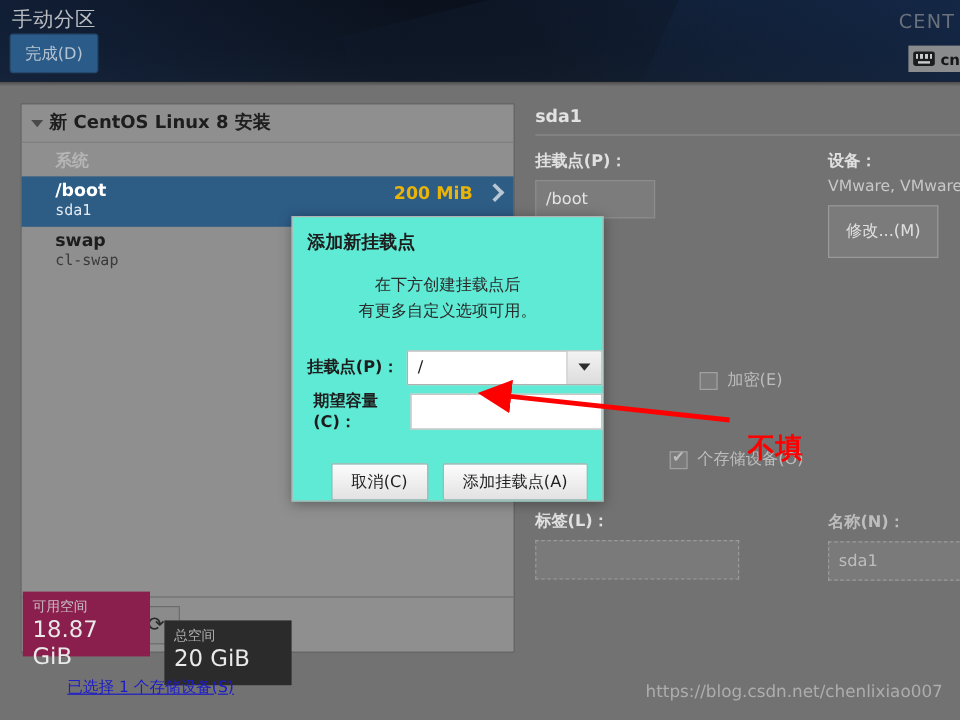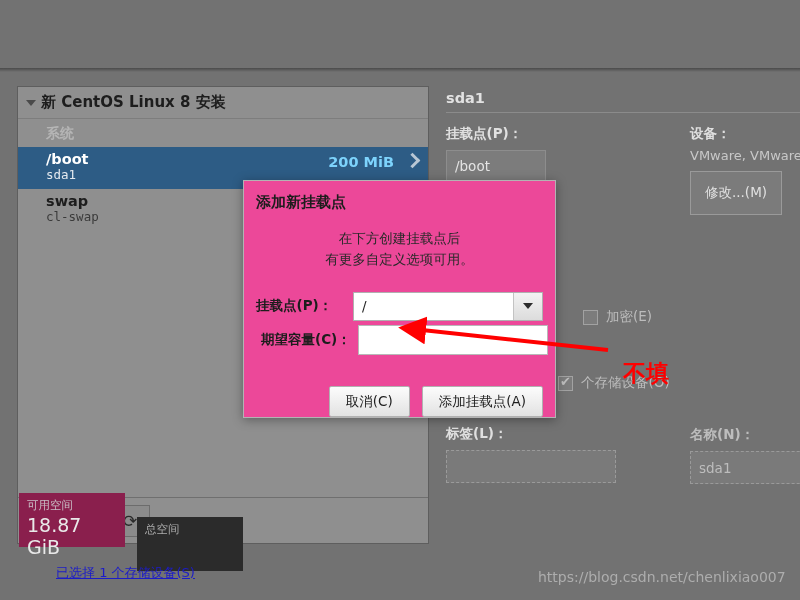--- a/index.html
+++ b/index.html
@@ -101,21 +101,21 @@
     position: relative; padding: 4px 10px 6px 28px;
     min-height: 42px; cursor: pointer;
   }
   .part-row.selected { background: #2d5c85; }
   .part-name { font-size: 14.5px; font-weight: bold; color: #1d1d1d; }
   .part-row.selected .part-name { color: #ffffff; }
   .part-sub { font-size: 12.5px; color: #3a3a3a; font-family: "DejaVu Sans Mono", monospace; }
   .part-row.selected .part-sub { color: #e3e9ef; }
   .part-size {
     position: absolute; right: 34px; top: 7px;
-    font-size: 14.5px; font-weight: bold; color: #7dd3fc;
+    font-size: 14.5px; font-weight: bold; color: #eab308;
   }
   .part-chevron {
     position: absolute; right: 10px; top: 8px;
     width: 11px; height: 11px;
     border-top: 3px solid #b9c7d4; border-right: 3px solid #b9c7d4;
     transform: rotate(45deg); cursor: pointer;
   }
   #panel-toolbar {
     position: absolute; left: 0; bottom: 0; width: 100%; height: 46px;
     border-top: 1px solid #6f6f6f; display: flex; align-items: center;
@@ -168,22 +168,22 @@
     cursor: pointer; position: relative;
   }
   .chk.checked::after {
     content: "✔"; position: absolute; left: 1px; top: -3px;
     font-size: 13px; color: #bdbdbd;
   }
   .chk-label { font-size: 13.5px; color: #bcbcbc; }
 
   
   #dialog {
-    position: absolute; left: 243px; top: 180px; width: 313px; height: 238px;
-    background: #ec4899; border: 1px solid #b3b3b3;
+    position: absolute; left: 243px; top: 180px; width: 260px; height: 238px;
+    background: #5eead4; border: 1px solid #b3b3b3;
     box-shadow: 0 2px 10px rgba(0,0,0,0.35);
   }
   #dialog-title {
     font-size: 15px; font-weight: bold; color: #1d1d1d;
     padding: 12px 0 0 12px;
   }
   #dialog-desc {
     margin-top: 16px; text-align: center; font-size: 13.5px;
     color: #2a2a2a; line-height: 1.55; padding: 0 20px;
   }
@@ -232,20 +232,29 @@
   #watermark {
     position: absolute; left: 538px; top: 569px;
     font-size: 14px; color: #adadad; white-space: nowrap;
   }
 </style>
 </head>
 <body>
 
 <div id="screen">
 
+  <div id="topbar">
+    <div id="page-title">手动分区</div>
+    <div id="done-button">完成(D)</div>
+    <div id="brand-text">CENT</div>
+    <div id="kbd-indicator">
+      <span class="kbd-glyph"></span>
+      <span>cn</span>
+    </div>
+  </div>
   <div id="topbar-shadow"></div>
 
   <div id="left-panel">
     <div id="tree-header">
       <span class="disclosure"></span>
       <span id="tree-header-label">新 CentOS Linux 8 安装</span>
     </div>
     <div id="group-label">系统</div>
 
     <div class="part-row selected">
@@ -267,20 +276,21 @@
     </div>
   </div>
 
   <div id="space-row">
     <div class="space-box avail">
       <div class="space-cap">可用空间</div>
       <div class="space-val">18.87 GiB</div>
     </div>
     <div class="space-box total">
       <div class="space-cap">总空间</div>
+      <div class="space-val">20 GiB</div>
     </div>
   </div>
   <div id="storage-link">已选择 1 个存储设备(S)</div>
 
   <div id="right-pane">
     <div id="device-title">sda1</div>
     <div id="device-rule"></div>
 
     <div style="position:relative;height:82px;">
       <div style="position:absolute;left:6px;top:0;width:190px;">

